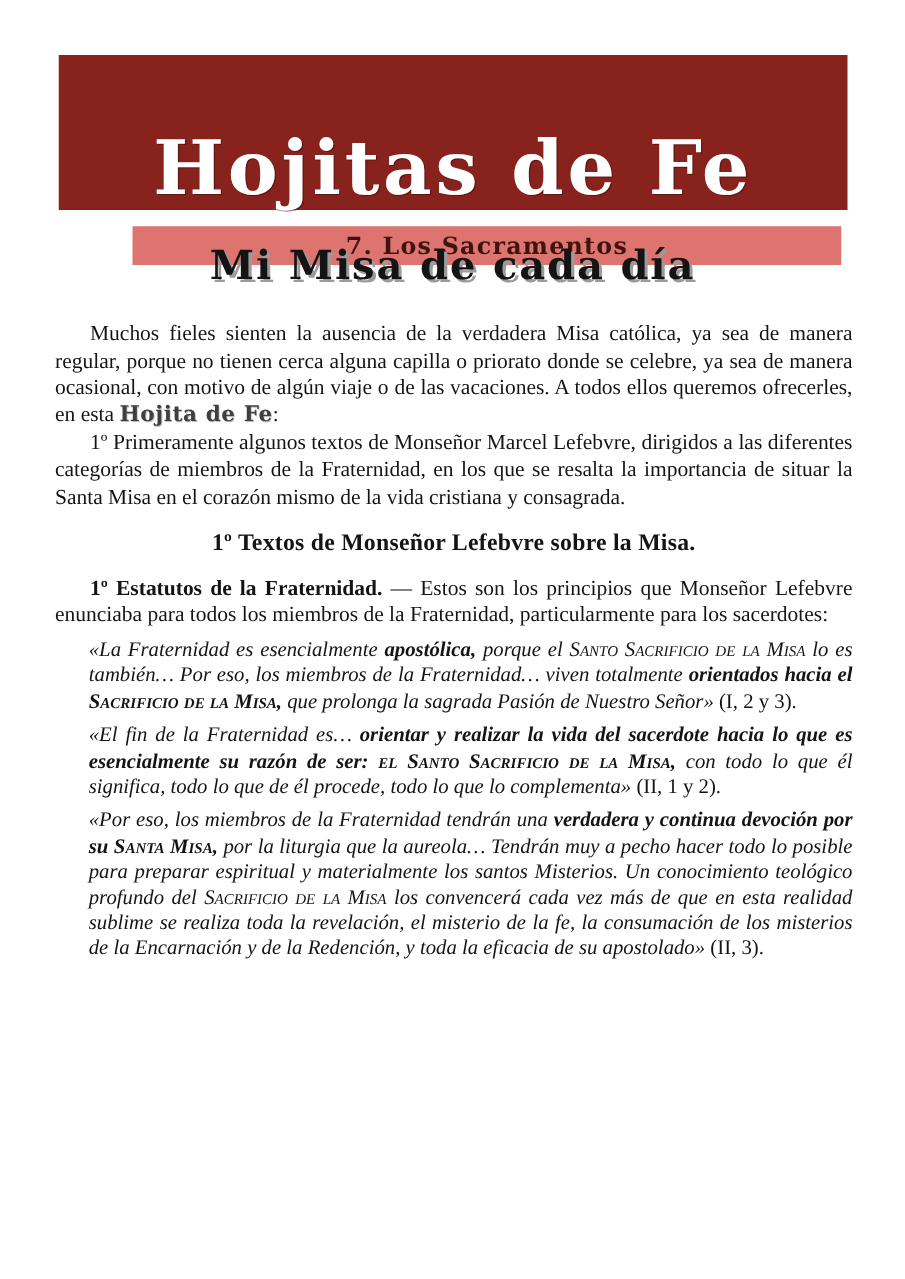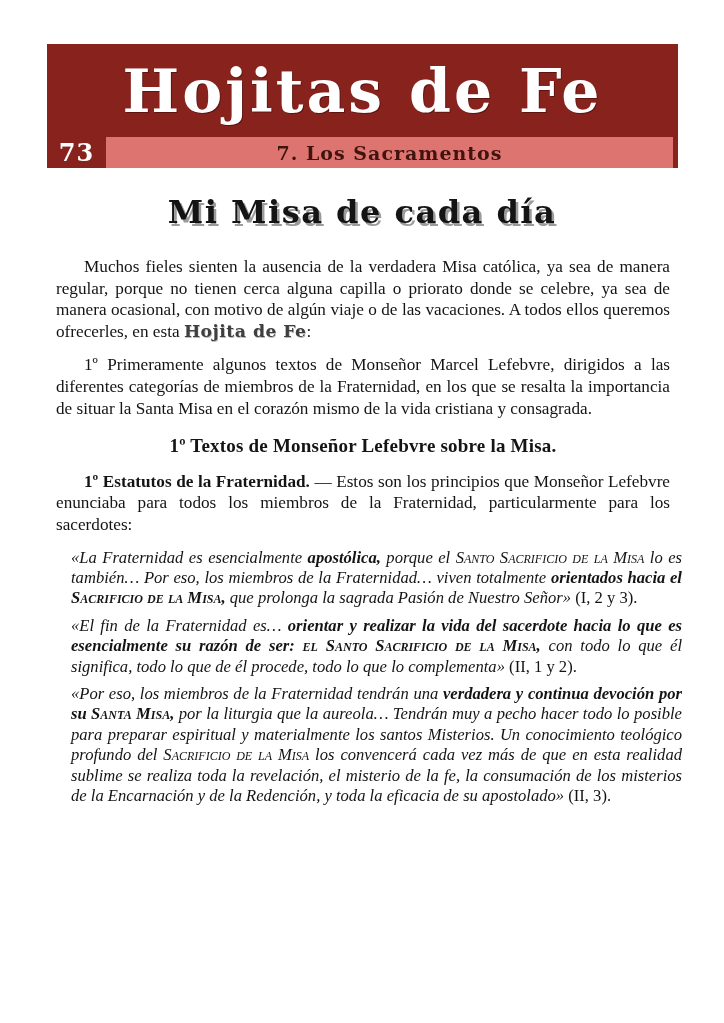--- a/index.html
+++ b/index.html
@@ -31,20 +31,21 @@
     display: flex;
     align-items: center;
     justify-content: center;
     font-family: "DejaVu Serif", serif;
     font-weight: bold;
     font-size: 60px;
     letter-spacing: 3px;
     color: #ffffff;
     text-shadow: 1px 1px 0 rgba(60,10,8,.55);
     white-space: nowrap;
+    margin-top: 44px;
   }
   .masthead-bar {
     height: 31px;
     display: flex;
     align-items: stretch;
     padding-right: 5px;
     font-family: "DejaVu Serif", serif;
     font-weight: bold;
   }
   .bar-box {
@@ -82,21 +83,21 @@
     text-shadow: 2.5px 2.5px 0 var(--title-shadow, #9b9b9b);
     white-space: nowrap;
   }
   .article-body {
     margin: 25px 42px 0 44px;
     font-size: 17.2px;
     line-height: 21.6px;
     text-align: justify;
     color: var(--ink, #141414);
   }
-  .blk-paragraph { text-indent: 28px; margin: 12px; }
+  .blk-paragraph { text-indent: 28px; margin: 0; }
   .blk-heading {
     text-align: center;
     text-indent: 0;
     font-size: 19px;
     font-weight: bold;
     margin: 16px 0 14px 0;
     letter-spacing: .2px;
   }
   .blk-quote {
     margin: 7px 0 7px 27px;

